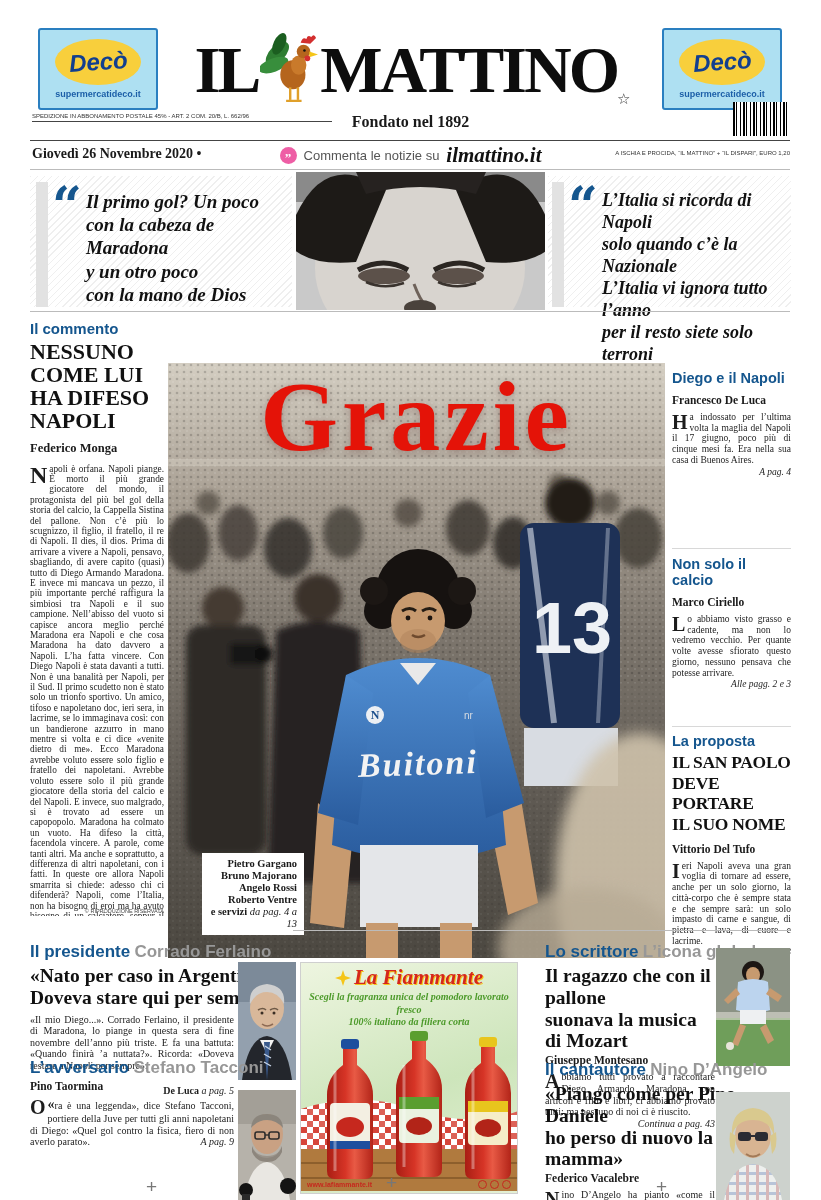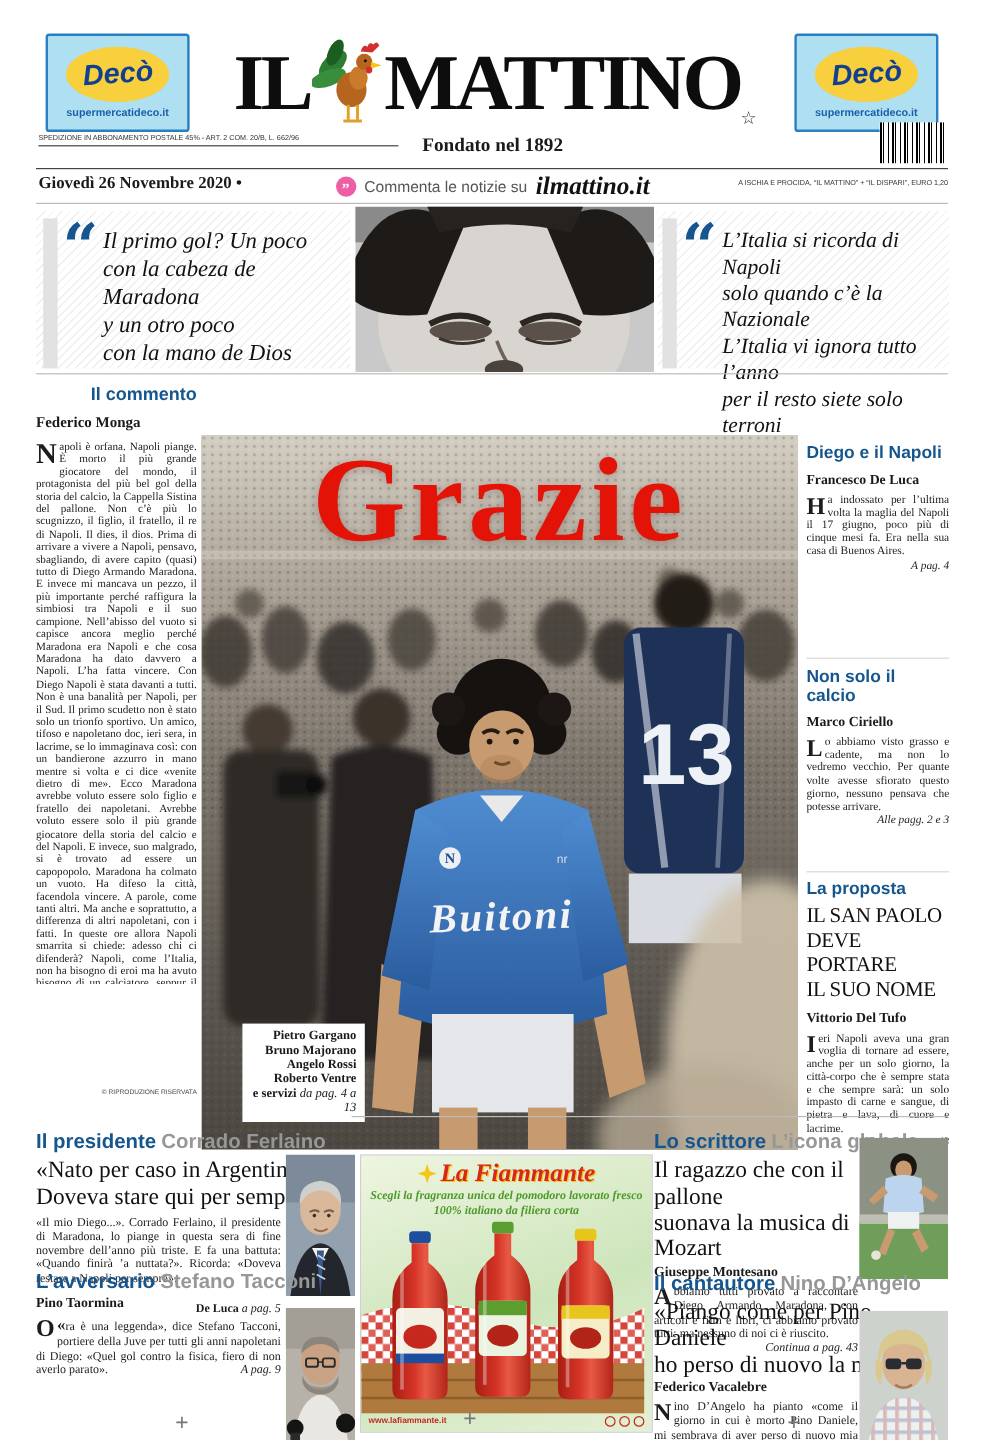--- a/index.html
+++ b/index.html
@@ -1,19 +1,19 @@
 <!DOCTYPE html>
 <html><head>
 <meta charset="utf-8">
 <style>
   html,body{margin:0;padding:0;background:#ffffff;}
   .page{position:relative;width:821px;height:1200px;background:#fff;overflow:hidden;
         font-family:"Liberation Serif",serif;color:#1a1a1a;}
   .abs{position:absolute;}
-  .preline{white-space:pre-line;}
+  .preline{white-space:pre-line;font-weight:bold;}
   .rule{position:absolute;background:#444;height:1px;}
   .rule.light{background:#bbb;}
   .rule.xlight{background:#d8d8d8;}
 
   
   .deco{width:120px;height:82px;background:#aee0f2;border:2px solid #2a7fc0;border-radius:3px;
         display:flex;flex-direction:column;align-items:center;justify-content:center;box-sizing:border-box;}
   .deco-oval{width:86px;height:46px;background:#f8cf3c;border-radius:50%;display:flex;align-items:center;justify-content:center;}
   .deco-word{font-family:"Liberation Sans",sans-serif;font-weight:bold;font-style:italic;font-size:24px;color:#123f8f;transform:rotate(-4deg);}
   .deco-url{font-family:"Liberation Sans",sans-serif;font-size:9px;font-weight:bold;color:#1c5fa8;margin-top:4px;}
@@ -45,21 +45,21 @@
 
   
   .mainhead{left:167px;top:318px;width:640px;font-size:33px;letter-spacing:-0.5px;}
   .mainhead .years{color:#15568e;font-weight:bold;}
   .mainhead .black{color:#0f0f0f;}
 
   
   .kicker{font-family:"Liberation Sans",sans-serif;font-weight:bold;color:#15568e;}
   .kicker2{font-family:"Liberation Sans",sans-serif;font-weight:bold;color:#979797;}
   .commentary{left:30px;top:320px;width:134px;}
-  .commentary .kicker{font-size:15px;text-align:right;}
+  .commentary .kicker{font-size:15px;}
   .c-title{font-size:22px;line-height:1.04;margin-top:4px;color:#111;}
   .c-byline{font-weight:bold;font-size:12.5px;margin-top:8px;}
   .c-body{margin-top:8px;font-size:9.3px;line-height:1.12;text-align:justify;color:#1c1c1c;height:452px;overflow:hidden;}
   .dropcap{float:left;font-weight:bold;font-size:24px;line-height:0.8;padding:2px 2px 0 0;}
   .copyright{left:30px;top:908px;width:134px;text-align:right;font-family:"Liberation Sans",sans-serif;font-size:5.5px;color:#444;}
 
   
   .mainphoto{left:168px;top:363px;width:497px;height:595px;overflow:hidden;background:#8d867c;}
   .grazie{position:absolute;left:0;right:0;top:4px;text-align:center;font-weight:bold;font-size:100px;letter-spacing:4px;
           color:#e41308;text-shadow:0 2px 8px rgba(60,0,0,.25);line-height:1;}
@@ -82,21 +82,21 @@
   .b-kicker-row .kicker2{font-size:17px;}
   .b-title{font-size:19.5px;line-height:1.12;margin-top:3px;color:#111;}
   .b-byline{font-weight:bold;font-size:11.5px;margin-top:2px;}
   .b-body{font-size:10px;line-height:1.16;text-align:justify;color:#1c1c1c;margin-top:5px;}
   .b-pageref{text-align:right;font-size:10px;margin-top:13px;}
   .b-pageref b{font-weight:bold;font-style:normal;}
   .b-pageref i{font-style:italic;}
   .portrait{position:absolute;overflow:hidden;}
 
   
-  .ad{left:300px;top:962px;width:244px;height:232px;border:1px solid #cfcfcf;box-sizing:border-box;
+  .ad{left:300px;top:962px;width:218px;height:232px;border:1px solid #cfcfcf;box-sizing:border-box;
       background:linear-gradient(160deg,#eef5e0 0%,#cde5bb 55%,#e4f0d4 100%);overflow:hidden;}
   .ad-logo{display:flex;align-items:center;justify-content:center;gap:3px;margin-top:2px;}
   .ad-logo-text{font-style:italic;font-weight:bold;font-size:21px;color:#d5271c;text-shadow:1px 1px 0 #f5c518;}
   .ad-tag{font-style:italic;font-weight:bold;font-size:10px;color:#4c9a2a;text-align:center;line-height:1.25;margin-top:1px;}
   .ad-url{position:absolute;left:6px;bottom:5px;font-family:"Liberation Sans",sans-serif;font-weight:bold;font-size:7px;color:#c6281e;}
   .ad-social{position:absolute;right:6px;bottom:4px;display:flex;gap:3px;}
   .soc{width:9px;height:9px;border:1.2px solid #c6281e;border-radius:50%;box-sizing:border-box;}
 
   .plus{position:absolute;color:#777;font-family:"Liberation Sans",sans-serif;font-size:19px;font-weight:300;}
 </style>
@@ -195,20 +195,24 @@
 solo quando c’è la Nazionale
 L’Italia vi ignora tutto l’anno
 per il resto siete solo terroni</div>
   </div>
 
   <div class="rule light" style="left:30px;top:311px;width:760px;"></div>
 
 
   <div class="abs commentary">
     <div class="kicker">Il commento</div>
+    <div class="c-title preline">NESSUNO
+COME LUI
+HA DIFESO
+NAPOLI</div>
     <div class="c-byline">Federico Monga</div>
     <div class="c-body">
       <span class="dropcap">N</span><span>apoli è orfana. Napoli piange. È morto il più grande giocatore del mondo, il protagonista del più bel gol della storia del calcio, la Cappella Sistina del pallone. Non c’è più lo scugnizzo, il figlio, il fratello, il re di Napoli. Il dies, il dios. Prima di arrivare a vivere a Napoli, pensavo, sbagliando, di avere capito (quasi) tutto di Diego Armando Maradona. E invece mi mancava un pezzo, il più importante perché raffigura la simbiosi tra Napoli e il suo campione. Nell’abisso del vuoto si capisce ancora meglio perché Maradona era Napoli e che cosa Maradona ha dato davvero a Napoli. L’ha fatta vincere. Con Diego Napoli è stata davanti a tutti. Non è una banalità per Napoli, per il Sud. Il primo scudetto non è stato solo un trionfo sportivo. Un amico, tifoso e napoletano doc, ieri sera, in lacrime, se lo immaginava così: con un bandierone azzurro in mano mentre si volta e ci dice «venite dietro di me». Ecco Maradona avrebbe voluto essere solo figlio e fratello dei napoletani. Avrebbe voluto essere solo il più grande giocatore della storia del calcio e del Napoli. E invece, suo malgrado, si è trovato ad essere un capopopolo. Maradona ha colmato un vuoto. Ha difeso la città, facendola vincere. A parole, come tanti altri. Ma anche e soprattutto, a differenza di altri napoletani, con i fatti. In queste ore allora Napoli smarrita si chiede: adesso chi ci difenderà? Napoli, come l’Italia, non ha bisogno di eroi ma ha avuto bisogno di un calciatore, seppur il più grande di tutti, per sentirsi difesa, per ottenere le vittorie che merita. L’ennesimo paradosso di Napoli, di Maradona.</span>
     </div>
   </div>
   <div class="abs copyright">© RIPRODUZIONE RISERVATA</div>
 
   <div class="abs mainphoto">
     <svg width="497" height="595" viewBox="0 0 497 595" preserveAspectRatio="none">
       <defs>

